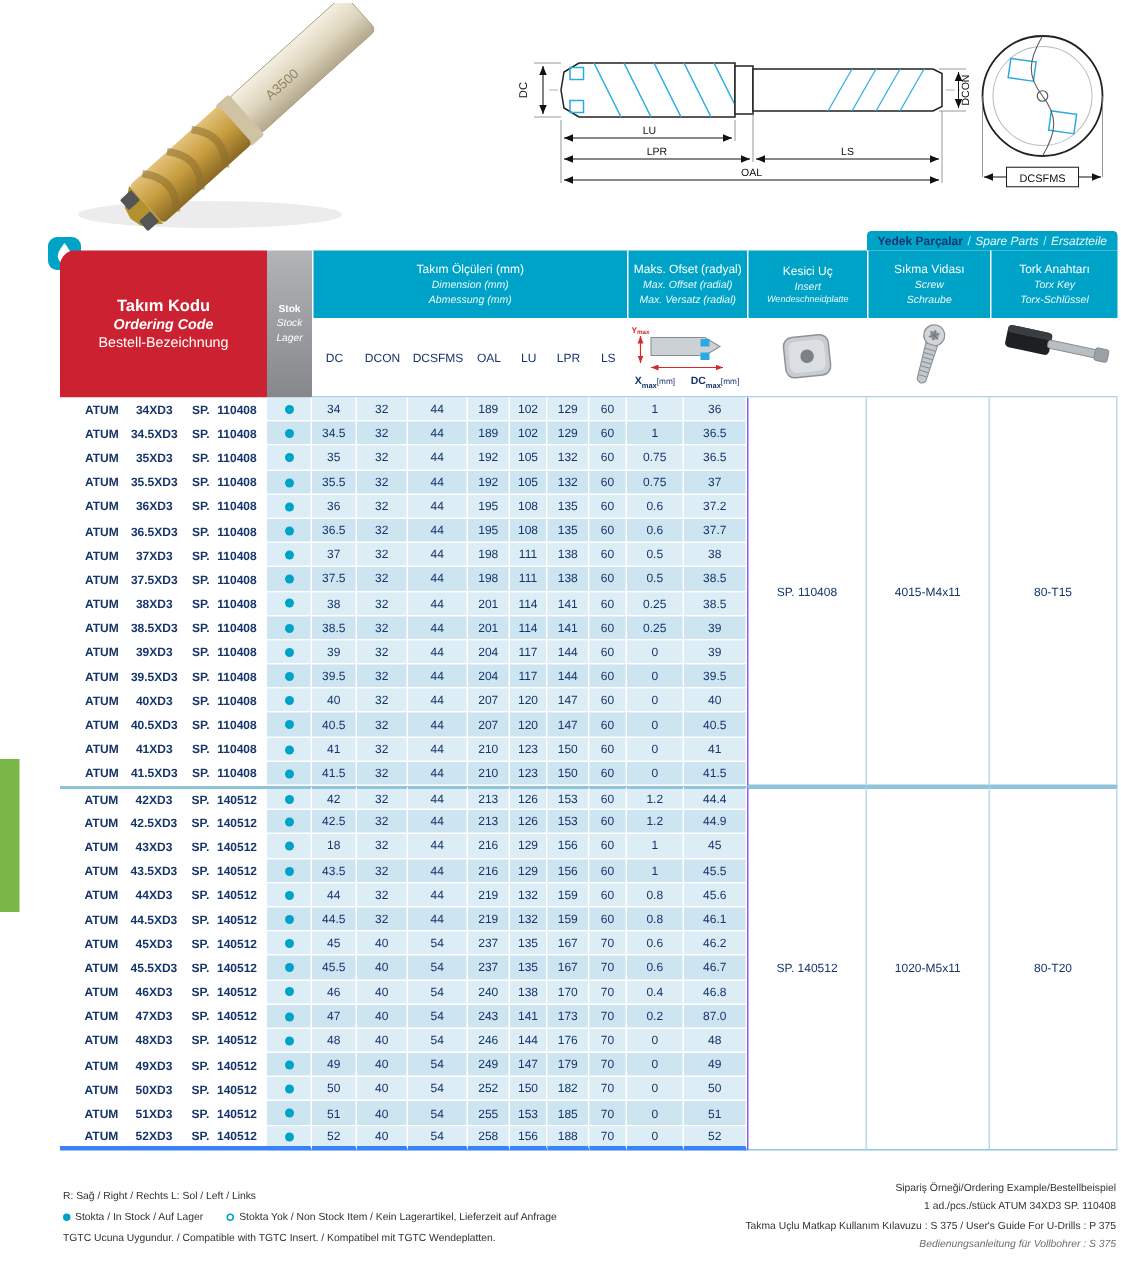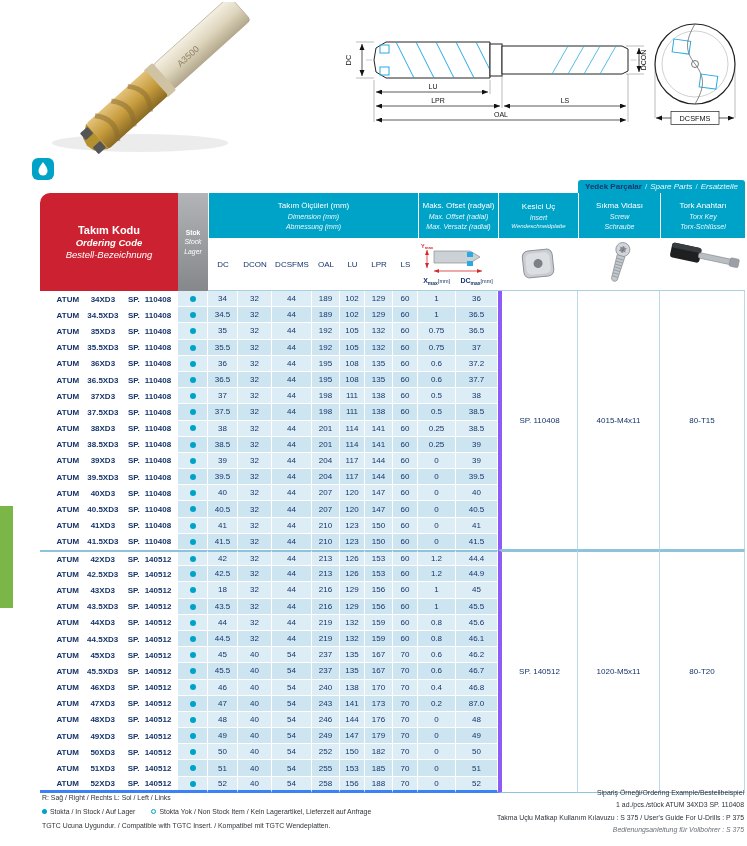--- a/index.html
+++ b/index.html
@@ -10,33 +10,33 @@
 .sideview{position:absolute;left:338px;top:18px}
 .frontview{position:absolute;left:645px;top:18px}
 .depth-note{position:absolute;left:196px;top:125px;font-size:8.5px;color:#222;line-height:1.4}
 .dn-row{display:flex}
 .dn-label{width:88px}
 .dn-row:nth-child(1) .dn-label{font-weight:700}
 .dn-row:nth-child(2){font-style:italic;color:#3a3a3a}
 .dn-row:nth-child(3){font-style:italic;color:#8a8a8a}
 .drop-tab{position:absolute;left:32px;top:158px}
 .green-tab{position:absolute;left:0;top:506px;width:13px;height:102px;background:#7ab648}
-.catalog{position:absolute;left:40px;top:180px;width:705px;border-collapse:separate;border-spacing:0;table-layout:fixed}
+.catalog{position:absolute;left:40px;top:154px;width:705px;border-collapse:separate;border-spacing:0;table-layout:fixed}
 .catalog th,.catalog td{padding:0;font-size:8px;color:#16356b;text-align:center;vertical-align:middle;font-weight:400}
 .banner-row{height:13px}
 .blank{background:transparent}
 .banner-cell{background:#00a3c8;color:#fff;font-size:7.2px;border-radius:3px 3px 0 0}
 .banner-cell .b1{font-weight:700}
 .banner-cell .b2{font-style:italic;color:#e8f7fb}
 .banner-cell .bsep{margin:0 3px;color:#bfe8f2}
 .title-row{height:45px}
 .code-hd{background:#cc2130;border-radius:10px 0 0 0;text-align:left;vertical-align:top;padding:20px 0 0 10px}
 .code-hd .r1{font-size:11px;font-weight:700;color:#fff;line-height:1.3}
 .code-hd .r2{font-size:9.5px;font-weight:700;font-style:italic;color:#fff;line-height:1.3}
-.code-hd .r3{font-size:9.5px;font-style:italic;color:#fff;line-height:1.3}
+.code-hd .r3{font-size:9.5px;color:#fff;line-height:1.3}
 .stock-hd{background:linear-gradient(#b2b4b7,#85878a);vertical-align:top;padding-top:4px}
 .stock-hd div{color:#fff;font-size:6.8px;line-height:1.35}
 .stock-hd .s1{font-weight:700}
 .stock-hd .s2{font-style:italic}
 .teal-hd{background:#00a3c8;border-left:1px solid #fff}
 .teal-hd .h1{color:#fff;font-weight:400;font-size:8px;line-height:1.5}
 .teal-hd .h2{color:#eaf7fb;font-style:italic;font-size:7px;line-height:1.35}
 .sub-row{height:53px}
 .sub-row th{background:#fff;border-bottom:1px solid #a9cfe3}
 .dim-lbl{font-weight:700;font-size:8.5px}
@@ -47,21 +47,21 @@
 .code-cell{background:#fff;text-align:left;white-space:nowrap}
 .code-cell .cp{display:inline-block;font-weight:700;font-size:8px}
 .cp0{width:30px;margin-left:6px}
 .cp1{width:40px}
 .cp2{width:22px}
 .stock-cell,.num-cell{background:#dcedf6;border-right:1px solid #fff;border-bottom:1px solid #fff;font-weight:700}
 tr.alt .stock-cell,tr.alt .num-cell{background:#cde4f1}
 .dot{display:inline-block;width:6px;height:6px;border-radius:50%;background:#00a3c8;vertical-align:middle}
 .dot.hollow{background:#fff;border:1.2px solid #00a3c8}
 .grp-cell{background:#fff;border-right:1px solid #bcd9e9;border-bottom:1px solid #8fc3dc;font-weight:700;font-size:8.5px}
-.insert-cell{border-left:4px solid #8b5cf6}
+.insert-cell{border-left:1px solid #8b5cf6}
 tr.group-start td{border-top:2px solid #8fc3dc}
 .catalog tbody tr:last-child td{border-bottom:3px solid #3b82f6}
 .footer-left{position:absolute;left:42px;top:791px;font-size:6.9px;color:#2e3338;line-height:2}
 .legend-row{display:flex;gap:16px;align-items:center}
 .legend-item{display:flex;gap:3px;align-items:center}
 .legend-item .dot{width:5px;height:5px}
 .footer-right{position:absolute;right:3px;top:787px;text-align:right;font-size:6.9px;color:#2e3338;line-height:1.8}
 .fr4{font-style:italic;color:#6b7075}
 </style>
 </head>

